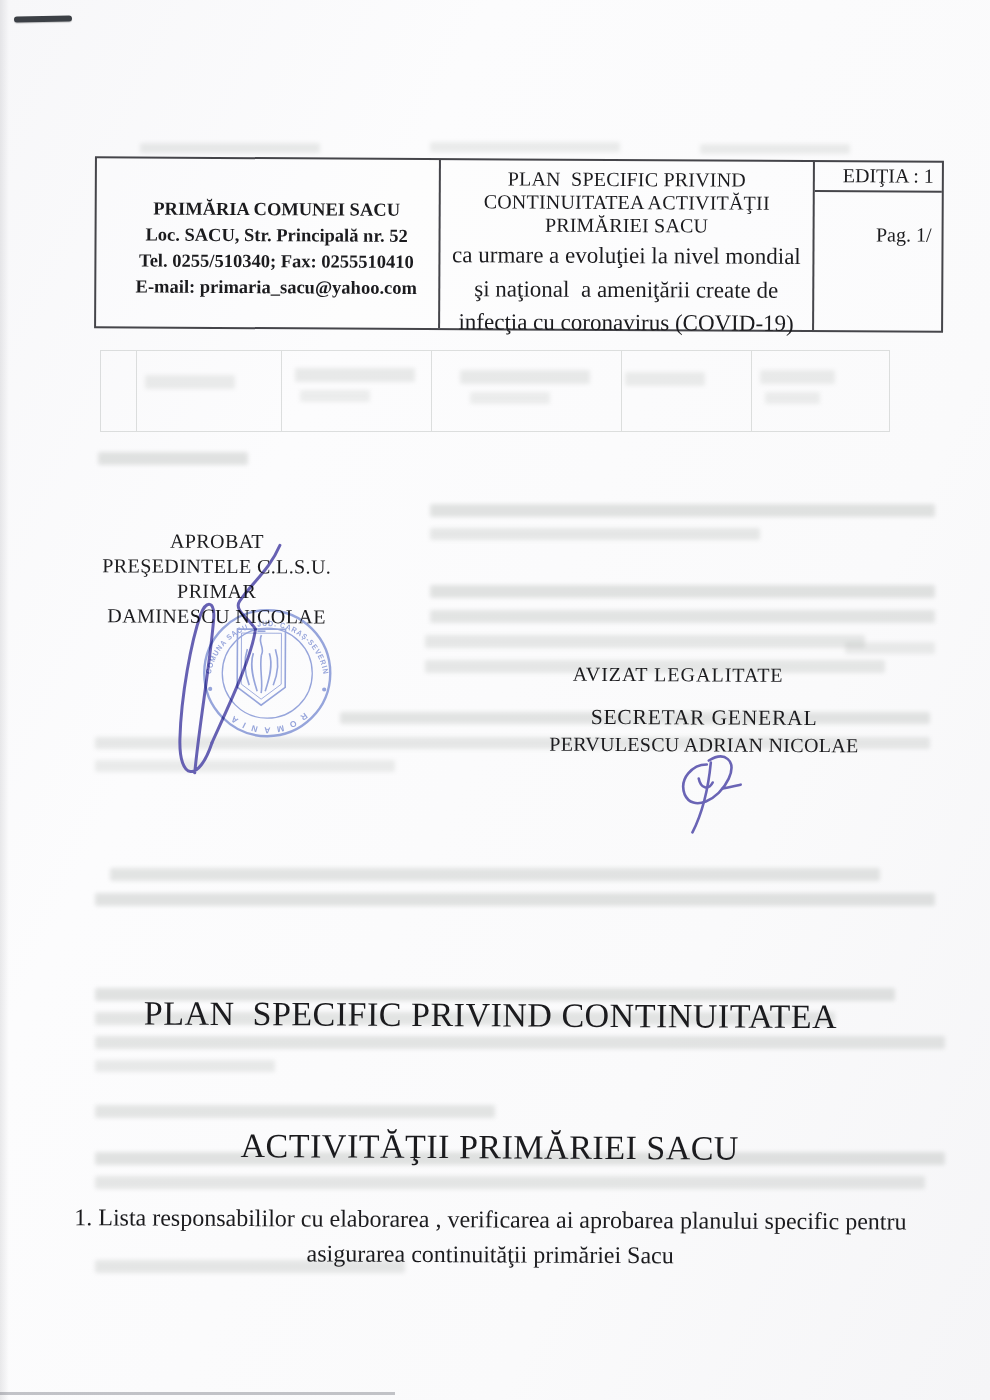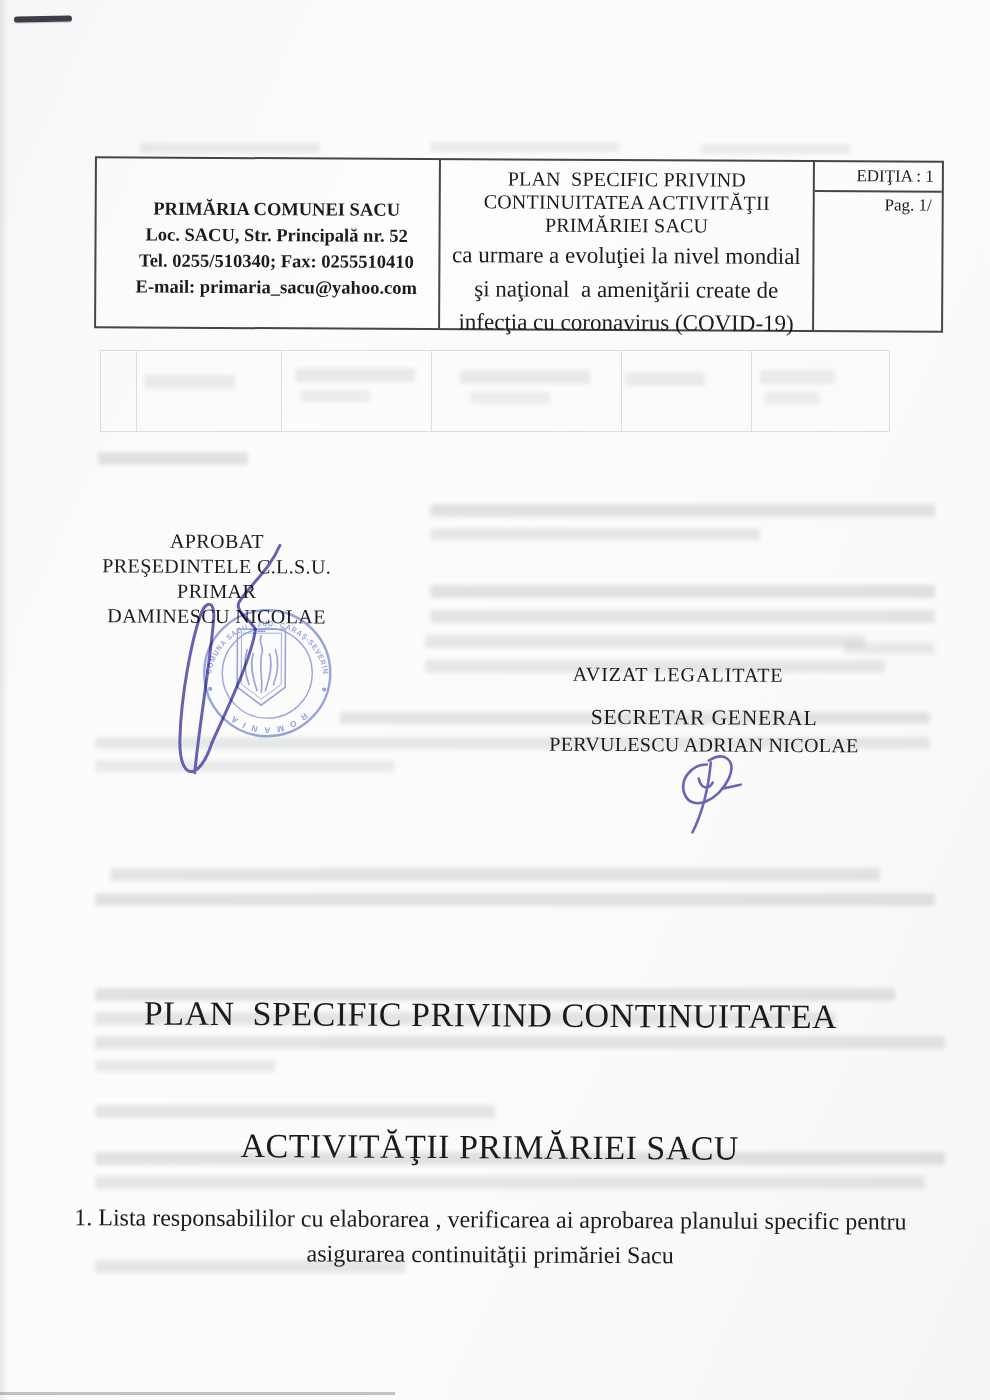--- a/index.html
+++ b/index.html
@@ -36,21 +36,21 @@
     background:rgba(255,255,255,.25);
   }
   .cell{box-sizing:border-box;}
   .cell-org{width:342px;display:flex;flex-direction:column;justify-content:center;
     align-items:center;text-align:center;font-weight:bold;font-size:18.5px;
     line-height:26px;padding:14px 4px 4px 22px;}
   .cell-doc{width:376px;border-left:2px solid var(--table_border);
     border-right:2px solid var(--table_border);text-align:center;padding-top:7px;}
   .cell-doc .t{font-size:20px;line-height:23px;letter-spacing:.2px;font-weight:500;white-space:pre-wrap;}
   .cell-doc .s{font-size:23px;line-height:28.5px;margin-top:5px;white-space:pre-wrap;}
-  .cell-ed{flex:1;display:flex;flex-direction:column;font-size:17px;}
+  .cell-ed{flex:1;display:flex;flex-direction:column;font-size:20px;gap:28px;}
   .cell-ed .row1{height:28px;border-bottom:2px solid var(--table_border);
     text-align:right;padding-right:8px;line-height:27px;font-weight:500;}
   .cell-ed .row2{text-align:right;padding-right:10px;padding-top:3px;}
 
   
   .approve{position:absolute;left:95px;top:528px;width:248px;text-align:center;
     font-size:20px;line-height:25px;letter-spacing:.4px;}
   .avizat{position:absolute;left:526px;top:660px;width:310px;text-align:center;
     font-size:20px;letter-spacing:1px;}
   .secretary{position:absolute;left:550px;top:701px;width:314px;text-align:center;}

